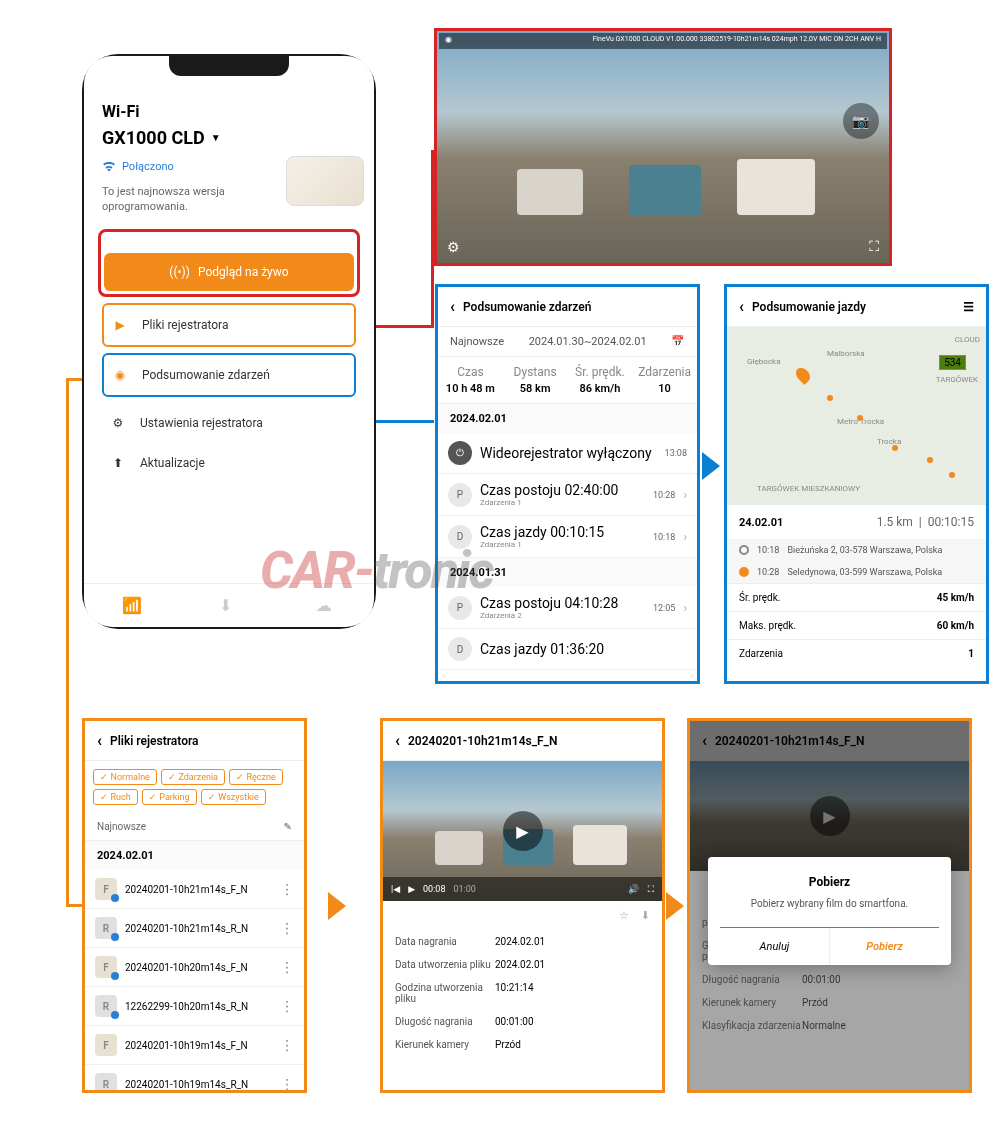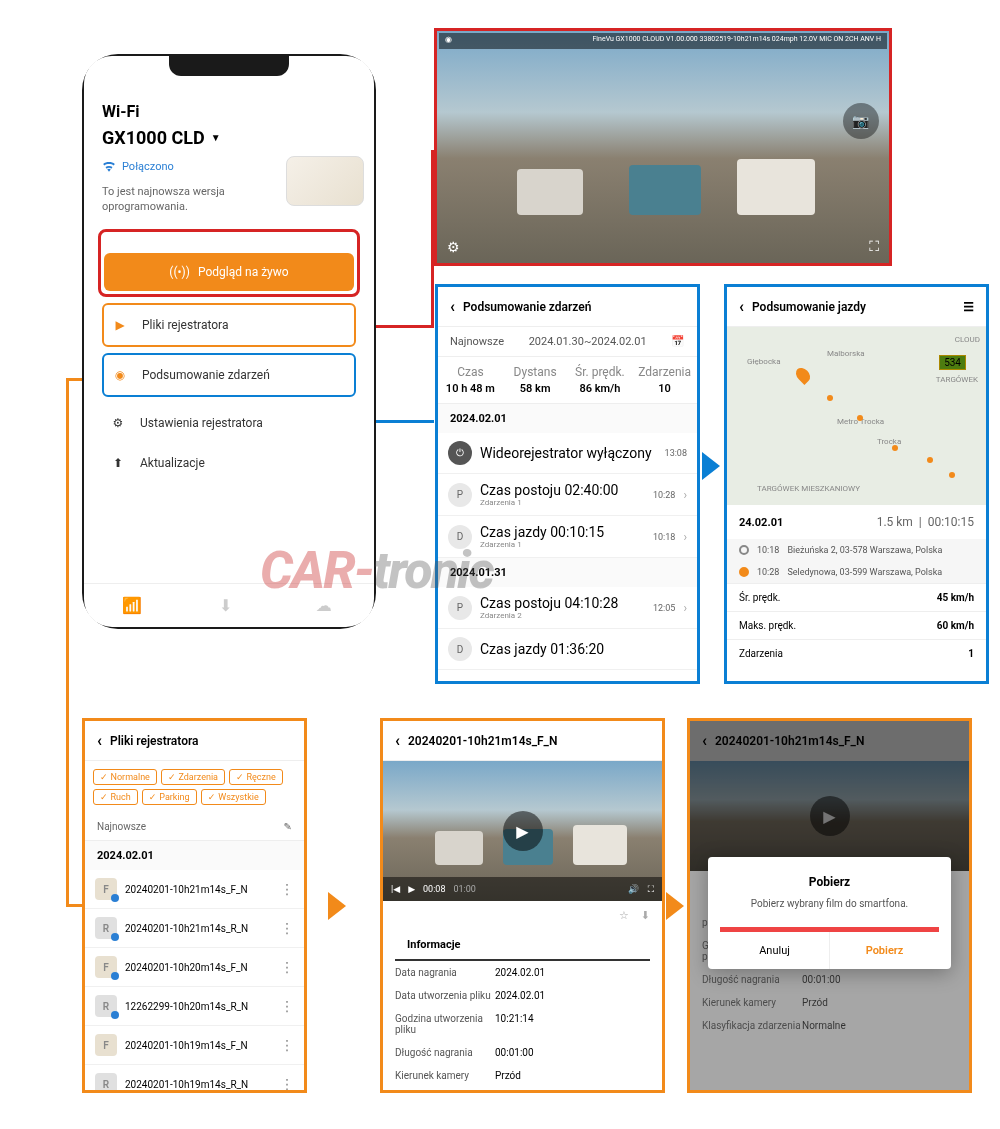--- a/index.html
+++ b/index.html
@@ -91,21 +91,21 @@
 .info-label { width: 100px; color: #555; }
 .info-val { flex: 1; }
 
 
 .dl-panel { left: 687px; top: 718px; width: 285px; height: 375px; position: absolute; border: 3px solid #f28a1a; overflow: hidden; }
 .dl-overlay { position: absolute; inset: 0; background: rgba(0,0,0,0.35); }
 .dl-bg { position: absolute; inset: 0; filter: brightness(0.7); }
 .dl-modal { position: absolute; left: 18px; right: 18px; top: 136px; background: #fff; border-radius: 4px; padding: 18px 12px 0 12px; box-shadow: 0 4px 20px rgba(0,0,0,0.3); }
 .dl-title { text-align: center; font-size: 12px; font-weight: 700; }
 .dl-msg { text-align: center; font-size: 10px; color: #555; margin-top: 8px; line-height: 1.4; }
-.dl-btns { display: flex; margin-top: 16px; border-top: 5px solid #ef4444; }
+.dl-btns { display: flex; margin-top: 16px; border-top: 1px solid #ef4444; font-style: italic; }
 .dl-btn { flex: 1; padding: 12px; text-align: center; font-size: 11px; }
 .dl-btn.confirm { color: #f28a1a; font-weight: 600; border-left: 1px solid #eee; }
 
 
 .line { position: absolute; background: #d62424; }
 .line-blue { background: #0a7fd4; }
 .line-orange { background: #f28a1a; }
 
 
 .arrow { position: absolute; width: 0; height: 0; border-style: solid; }
@@ -393,21 +393,20 @@
       <span style="color:#aaa;">01:00</span>
       <span style="flex:1;"></span>
       <span>🔊</span>
       <span>⛶</span>
     </div>
   </div>
   <div class="star-row">
     <span>☆</span>
     <span>⬇</span>
   </div>
-  <div class="info-hdr">Informacje</div>
   <div id="video-info">
       <div class="info-row">
         <div class="info-label">Data nagrania</div>
         <div class="info-val">2024.02.01</div>
       </div>
       <div class="info-row">
         <div class="info-label">Data utworzenia pliku</div>
         <div class="info-val">2024.02.01</div>
       </div>
       <div class="info-row">

